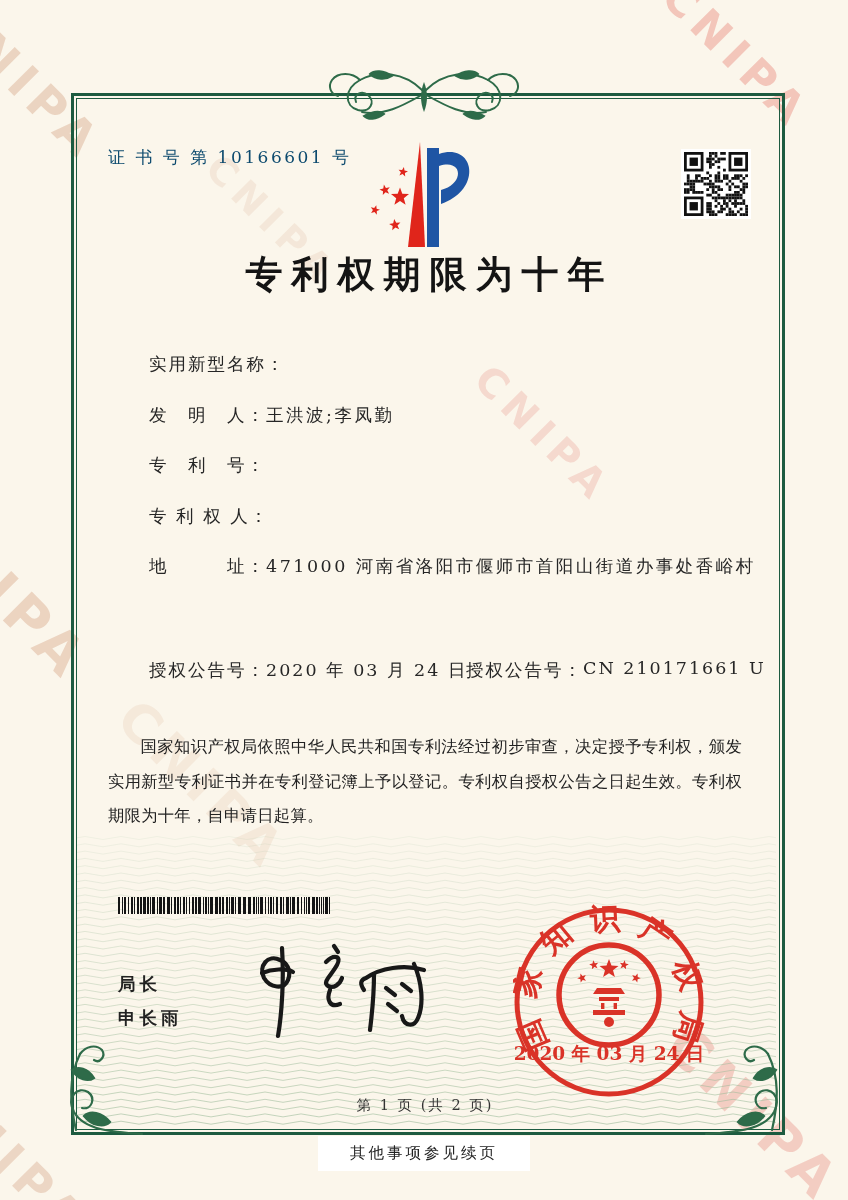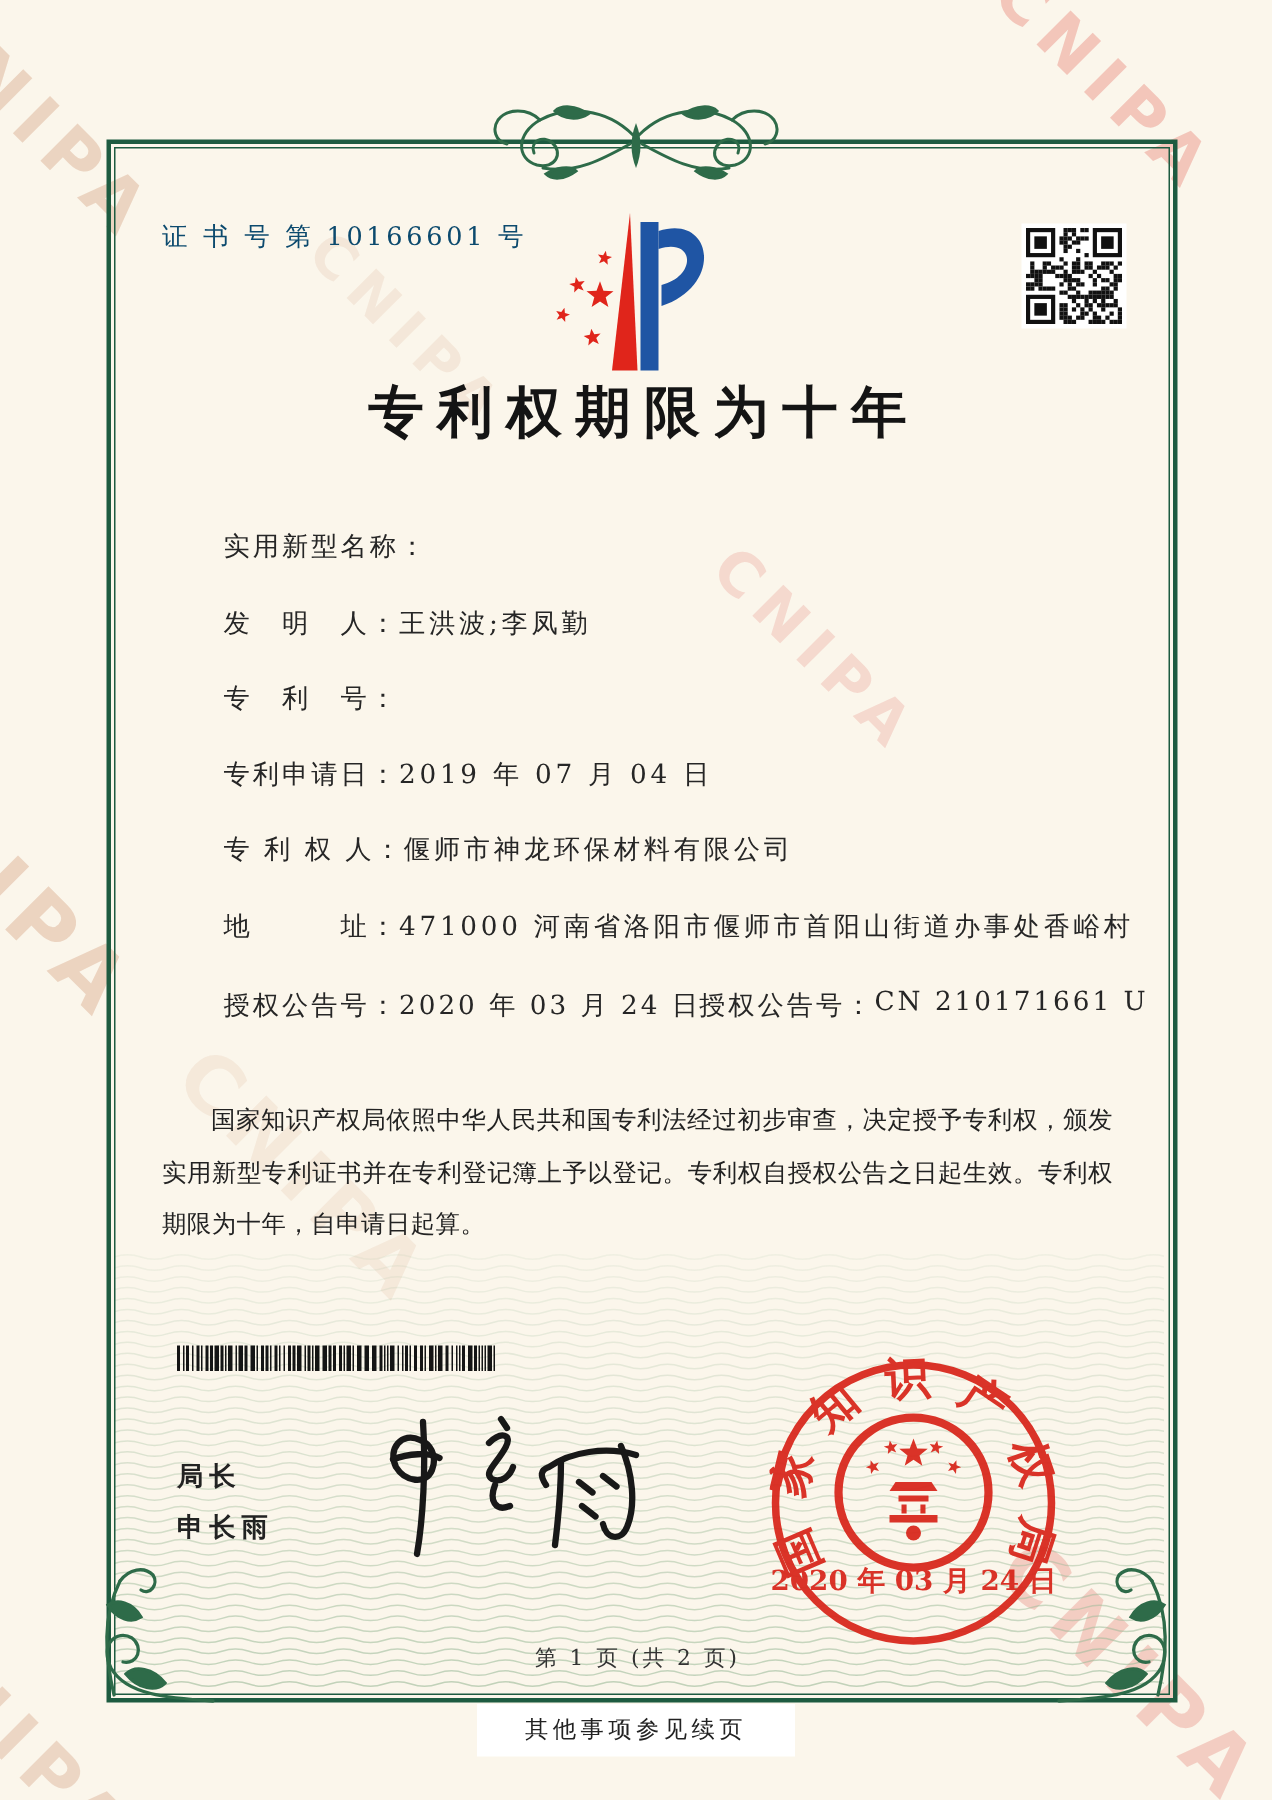--- a/index.html
+++ b/index.html
@@ -372,26 +372,21 @@
       <span class="f-label">实用新型名称：</span>
     </div>
     <div class="f-row">
       <span class="f-label">发　明　人：</span>
       <span class="f-value">王洪波;李凤勤</span>
     </div>
     <div class="f-row">
       <span class="f-label">专　利　号：</span>
     </div>
     <div class="f-row">
-      <span class="f-label">专利申请日：</span>
-      <span class="f-value">2019 年 07 月 04 日</span>
-    </div>
-    <div class="f-row">
       <span class="f-label">专 利 权 人：</span>
-      <span class="f-value">偃师市神龙环保材料有限公司</span>
     </div>
     <div class="f-row">
       <span class="f-label">地　　　址：</span>
       <span class="f-value">471000 河南省洛阳市偃师市首阳山街道办事处香峪村</span>
     </div>
   </div>
 
   <div class="grant">
     <div class="grant-left">
       <span class="f-label">授权公告号：</span>

